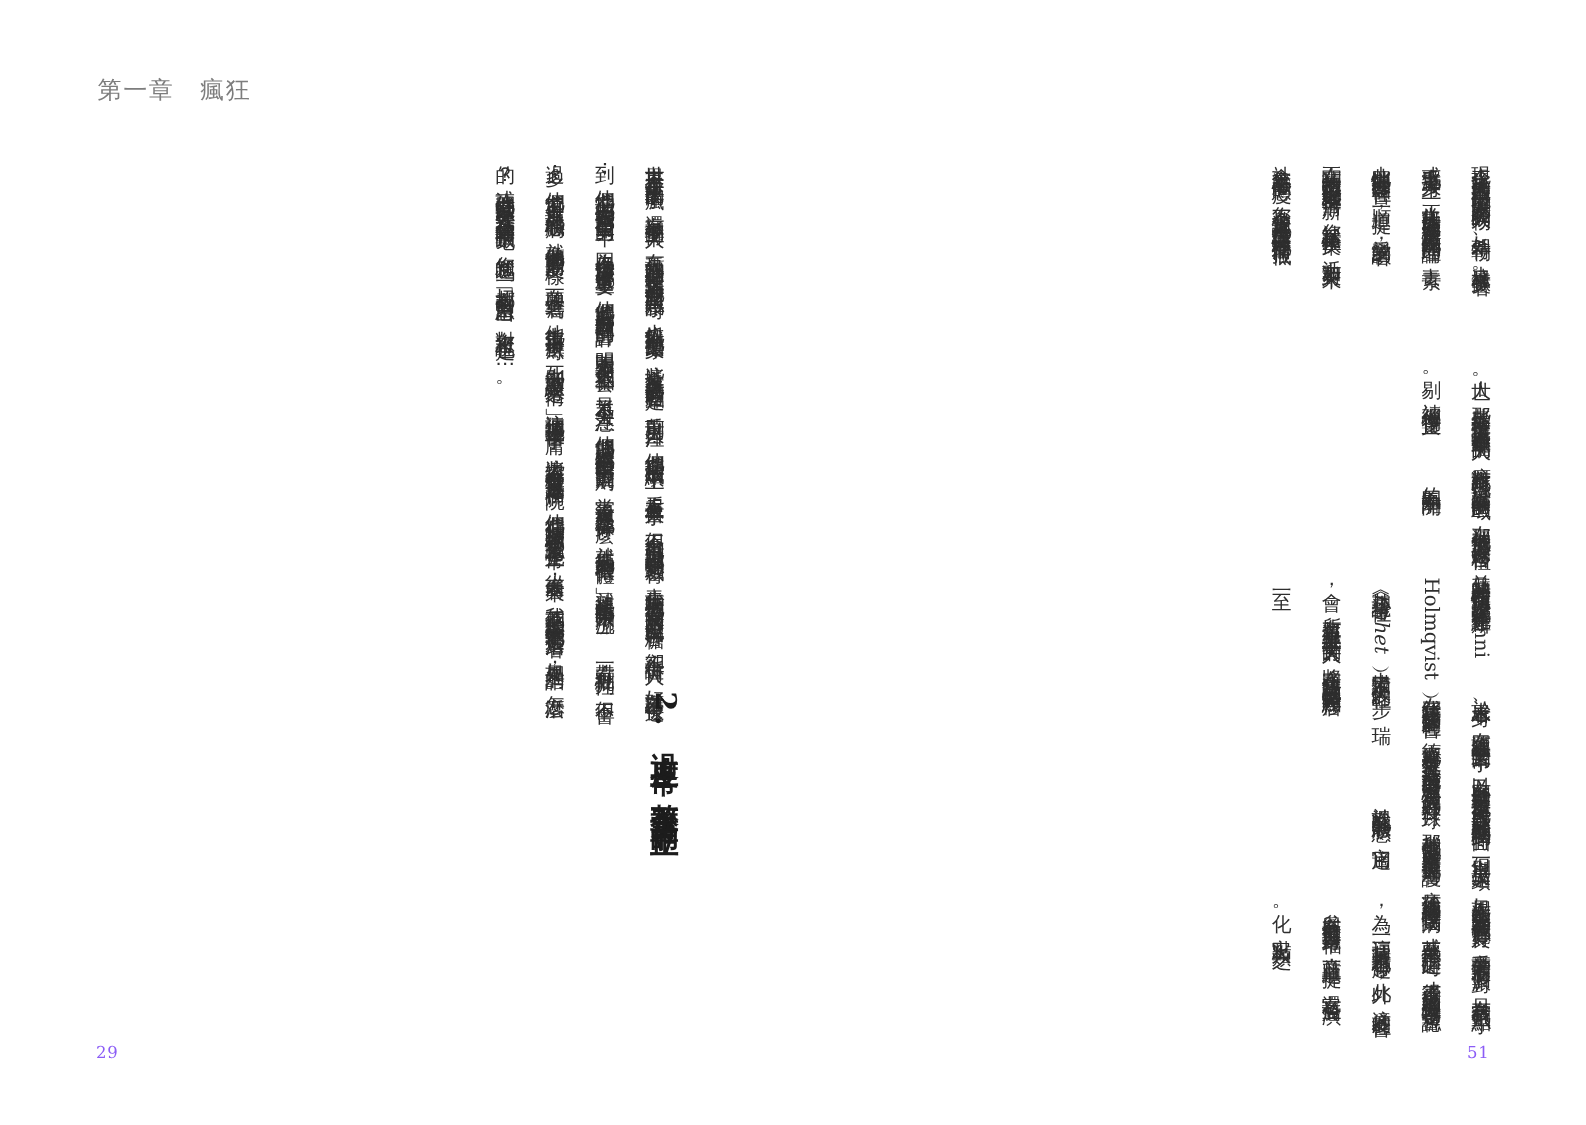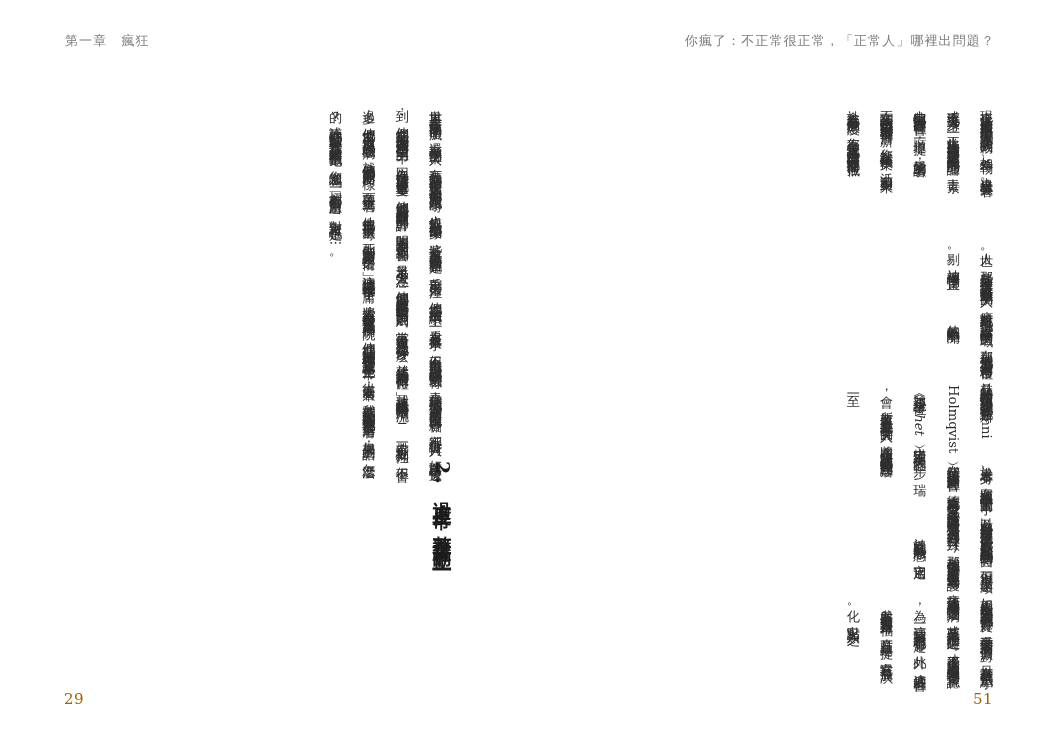--- a/index.html
+++ b/index.html
@@ -27,36 +27,36 @@
     position: relative;
     width: 528.5px;
     height: 750px;
     box-sizing: border-box;
   }
   .page-left  { border-right: 0px solid #eee; }
 
   
   .runhead {
     position: absolute;
-    top: 32px;
-    font-size: 13px;
+    top: 50px;
+    font-size: 16px;
     letter-spacing: 1.1px;
     color: #7d7d7d;
     font-family: Liberation Sans, sans-serif;
     white-space: nowrap;
   }
   .runhead-left  { left: 65px; }
   .runhead-right { right: 62px; }
 
   
   .folio {
     position: absolute;
     bottom: 42px;
-    font-size: 15px;
-    color: #a16207;
+    font-size: 11px;
+    color: #8b5cf6;
     letter-spacing: .5px;
   }
   .folio-left  { left: 64px; }
   .folio-right { right: 64px; }
 
   
   .textblock {
     position: absolute;
     top: 100px;
     height: 570px;
@@ -135,21 +135,20 @@
           <span class="title-num">2.</span><span>過度正常：整齊畫一的立正</span>
         </div>
         <div class="para">世界上不只有正常無比的瘋子，還有極端的正常人。有種人無聊到你即使在火車上和他面對面坐了幾小時，也依然對他毫無印象。這些社會上灰色老鼠的座右銘是：千萬別引人注目！他們在學校的成績中上，看起來像書呆子，但不會出色到足以讓同學感受到威脅；青少年時期他們會偷偷在老師的座位上黏口香糖，卻不告訴任何人，好讓自己不被逮到；他們在當地的洗衣店找到自己生命的另一半，因為保持清潔比什麼都還重要；他們將成為財務管理部門的會計，明明不需要卻仍戴上袖套，只為了不引人注意；他們的服裝總是依循那些時髦男士的規則：「當事後沒有人想起他穿了什麼，就代表他的衣著很得體。」就連想法也隨時緊跟潮流──帶有一點批判性，但不會過多；他們會不引人注目地死於心臟病，就像他們多數的朋友一樣，而墓碑上寫著：「他生前活得平淡無奇，死去則因該事乃人之常情。」這讓他們連死後合乎平庸。這些人絕不會有機會被送進精神病院。他們在任何精神測驗中都會被認為完全正常。從表面看來，我們不總是能夠確定他們是否還活著，如果是的話，怎麼活的？或許他們真的以某種方式活在社會的幸福指數吧？您知道嗎？一切都有個「緊急出口」，對您來說也是⋯⋯。</div>
       </div>
     </div>
 
     <div class="folio folio-left">29</div>
   </div>
 
   <div class="page page-right">
-    <div class="runhead runhead-right">你瘋了：不正常很正常，「正常人」哪裡出問題？</div>
 
     <div class="textblock right-block">
       <div class="col-wrap">
         <div class="para">那裡我們感覺良好，享受著假期和下一個派對，只有當我們生了點小病，或甚至罹患不治之症時，才得考慮別人的神經傳導物是否會認為，這一切其實一點也不有趣。此外，適度的社會參與有助於促進自身幸福，並且順道一提，它還有益於演化。它點出人類之</div>
         <div class="para">所以不同於其他動物的獨特面。但別舉一反三過了頭，如果人類能夠登上月球，那我們也能透過人道手段避免長期看護。痛苦代表神經傳導物質陷於混亂的緊急狀態，它適用</div>
         <div class="para">於患者本身、在照護過程中受苦的幫手，以及寧願資助月球漫步也不要花錢買防褥瘡床墊的社會。德克斯將那些常見且令人汗流浹背的健身中心稱為「成人的月球漫步」。瑞</div>
         <div class="para"><span>典小說家妮妮・霍克維斯（</span><span class="latin">Ninni Holmqvist</span><span>）在其小說《單位》（</span><span class="latin-italic">Enhet</span><span>）中描繪了不久後的社會，所有超過五十歲且未生育女的人，將在國會決議後的某個時間點移居至一</span></div>
         <div class="para">處設備豪華的區域。在那裡他們必須提供器官移植，並且短時間內在愉快的氣氛中離開</div>
         <div class="para">人世。那些最終希望讓最多人擁有極致幸福的人，應該對此無可挑剔。神經傳導物質正</div>
         <div class="para">微笑著。</div>

